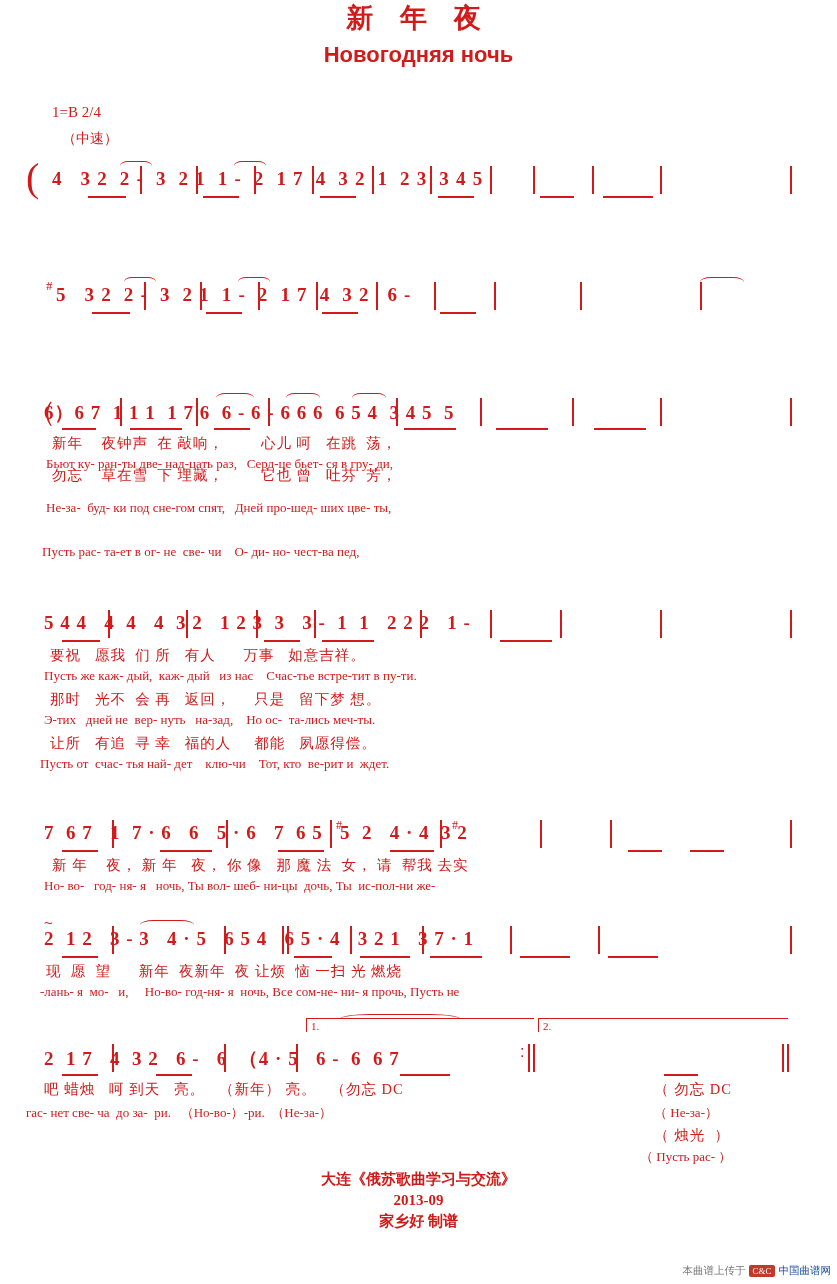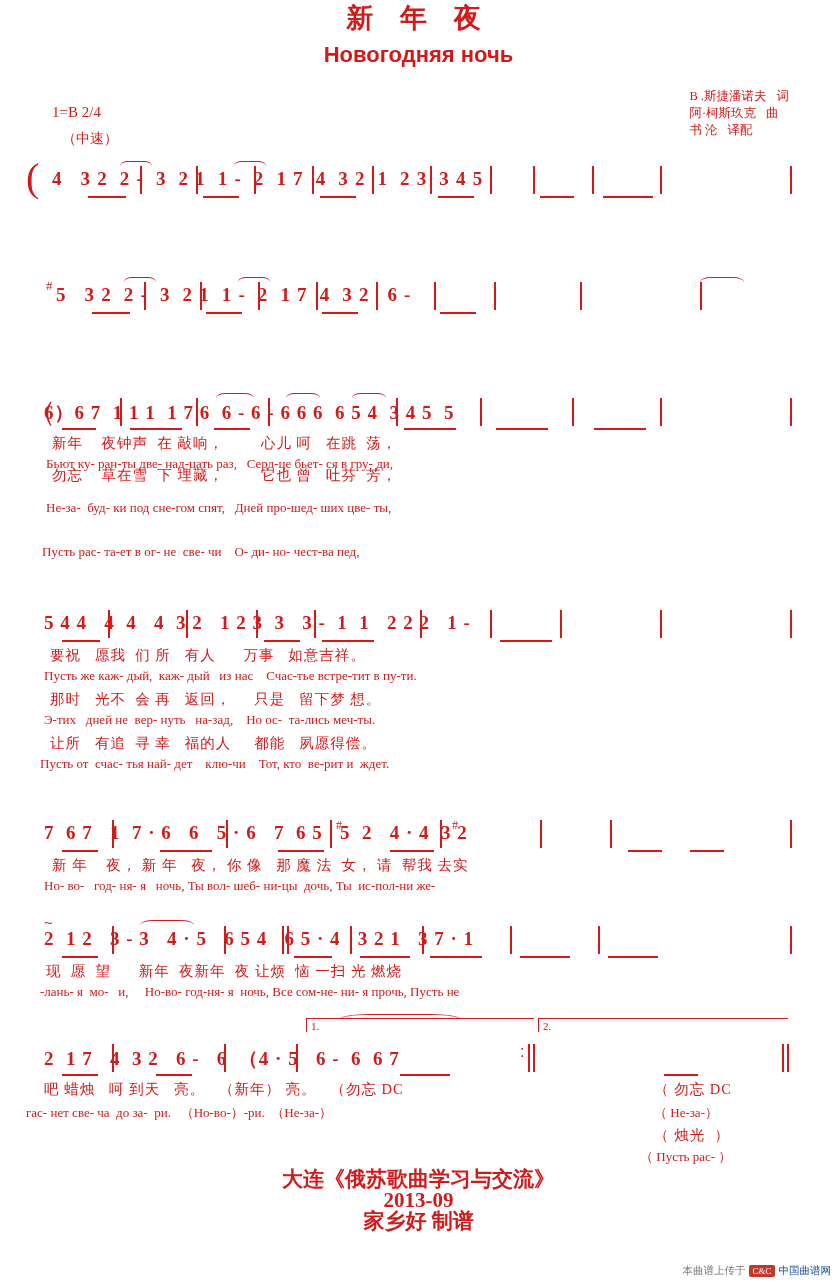--- a/index.html
+++ b/index.html
@@ -123,21 +123,21 @@
   }
 
   
   .footer {
     position: absolute;
     left: 0; right: 0;
     bottom: 52px;
     text-align: center;
     font-family: "Liberation Serif", serif;
     color: #d11a1a;
-    font-size: 21px;
+    font-size: 15px;
     line-height: 21px;
     font-weight: bold;
   }
   .watermark {
     position: absolute;
     right: 6px;
     bottom: 6px;
     font-size: 10.5px;
     color: #777;
     font-family: "Liberation Serif", serif;
@@ -157,31 +157,20 @@
   .tilde { position:absolute; font-size: 15px; }
 </style>
 </head>
 <body>
 
 <div class="page">
 
   <div class="title-cn">新 年 夜</div>
   <div class="title-ru">Новогодняя ночь</div>
 
-  <div class="credits">
-    <div>
-      <span>В .斯捷潘诺夫</span><span class="role">词</span>
-    </div>
-    <div>
-      <span>阿·柯斯玖克</span><span class="role">曲</span>
-    </div>
-    <div>
-      <span>书  沦</span><span class="role">译配</span>
-    </div>
-  </div>
 
   <div class="keysig">1=B  2/4</div>
   <div class="tempo">（中速）</div>
 
   <div class="sys" style="top:156px; height:52px;">
     <div class="brk" style="left:26px; top:2px;">(</div>
     <div class="notes abs" style="left:52px; top:12px; letter-spacing:1.2px;">4   3 2  2 -  3  2 1  1 -  2  1 7  4  3 2  1  2 3  3 4 5</div>
 
     <div class="beam" style="left:88px;  top:40px; width:38px;"></div>
     <div class="beam" style="left:203px; top:40px; width:36px;"></div>

